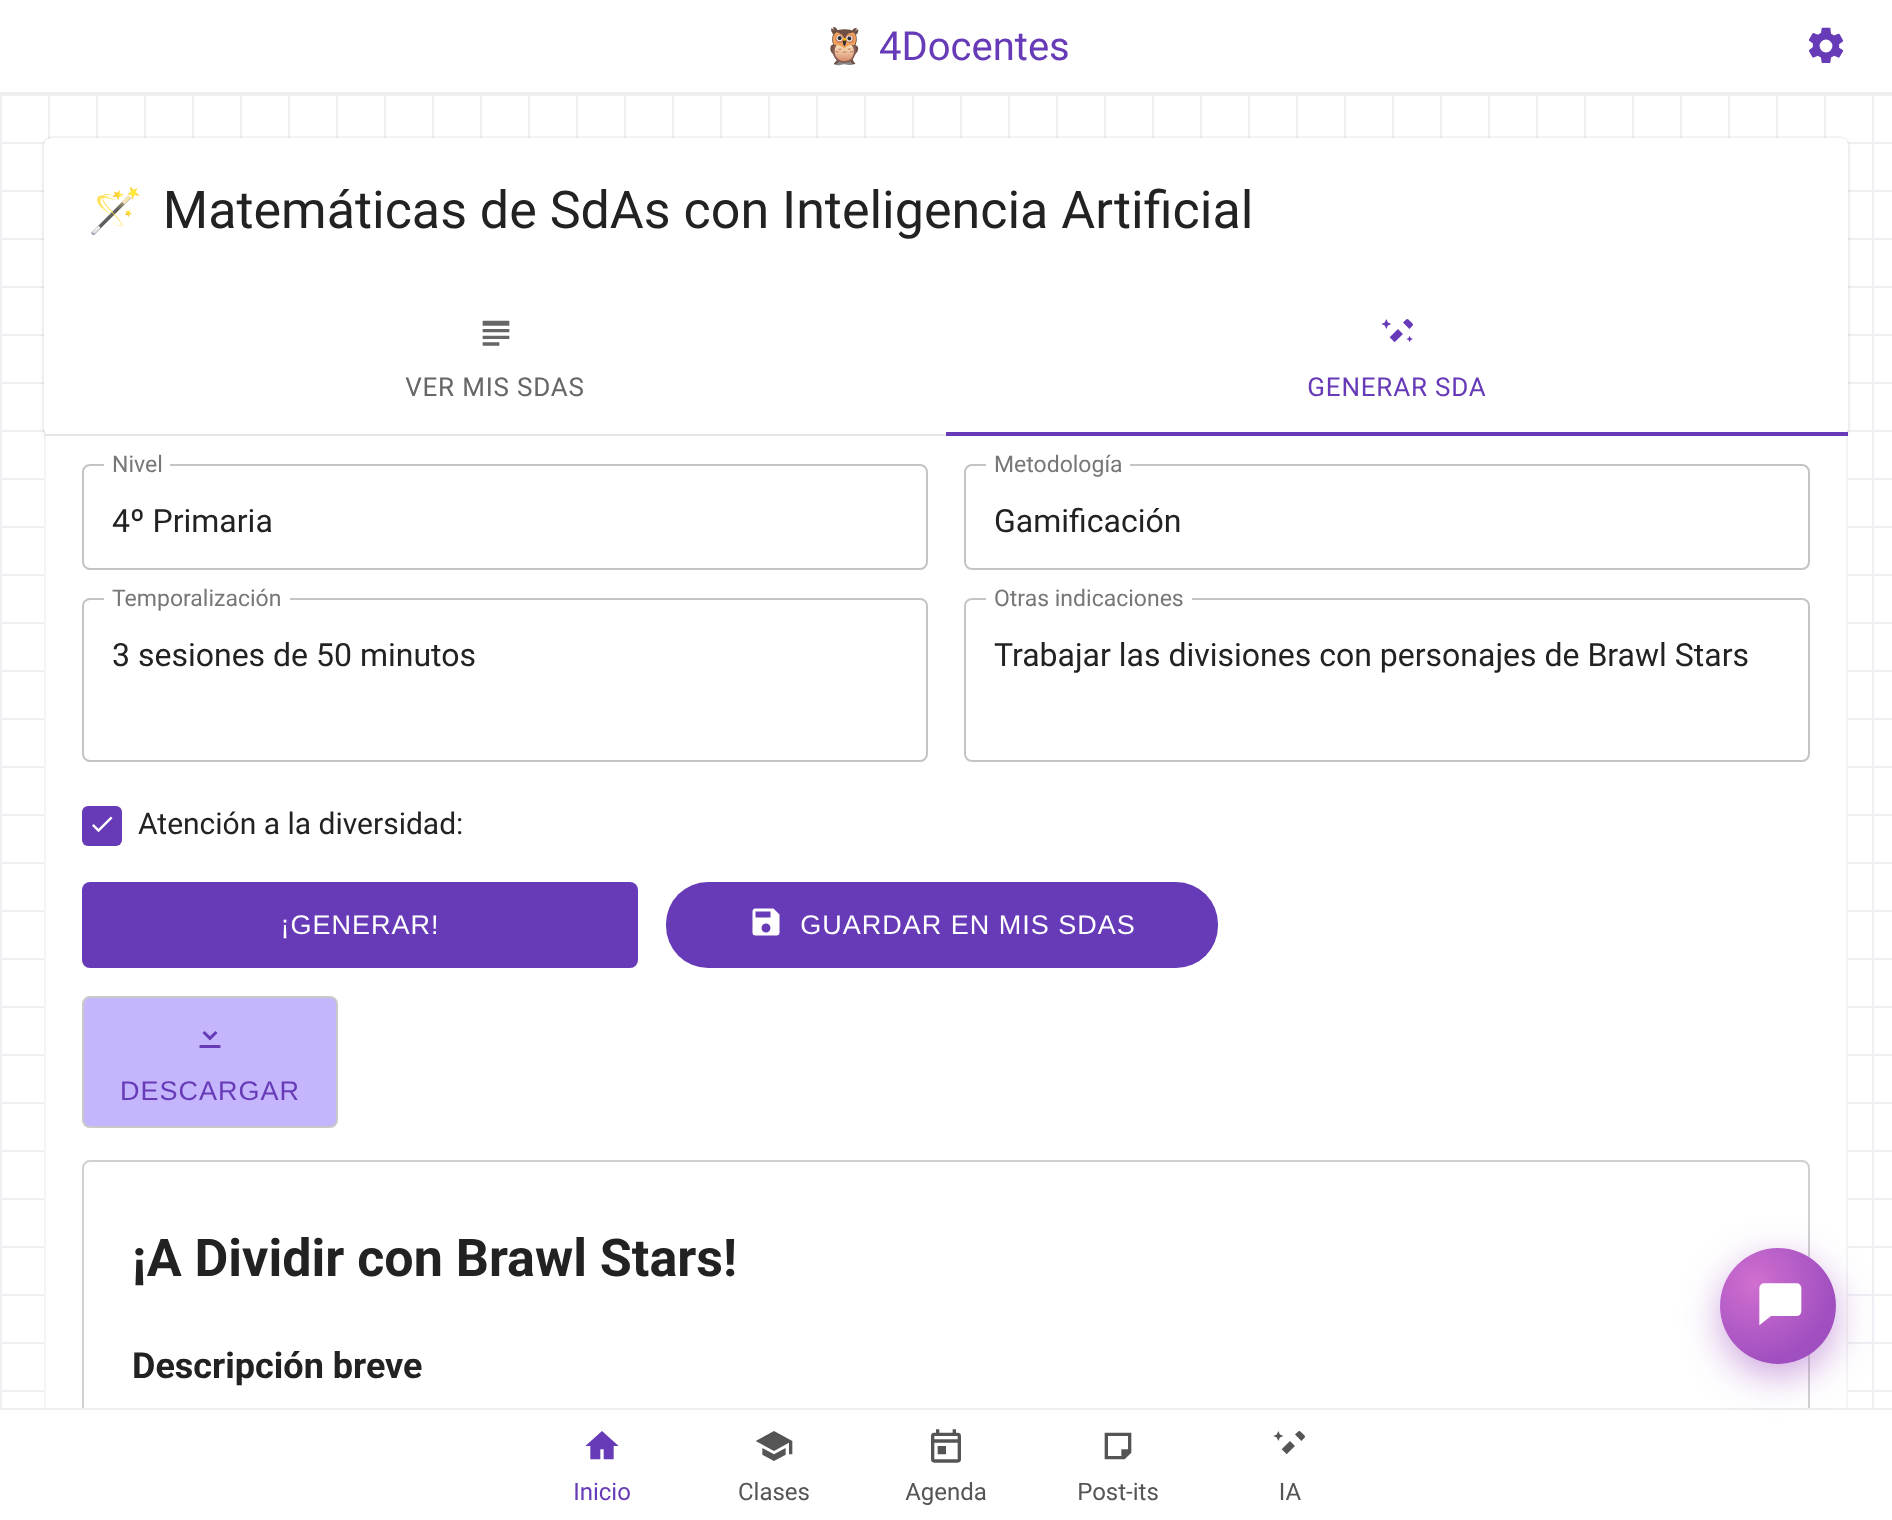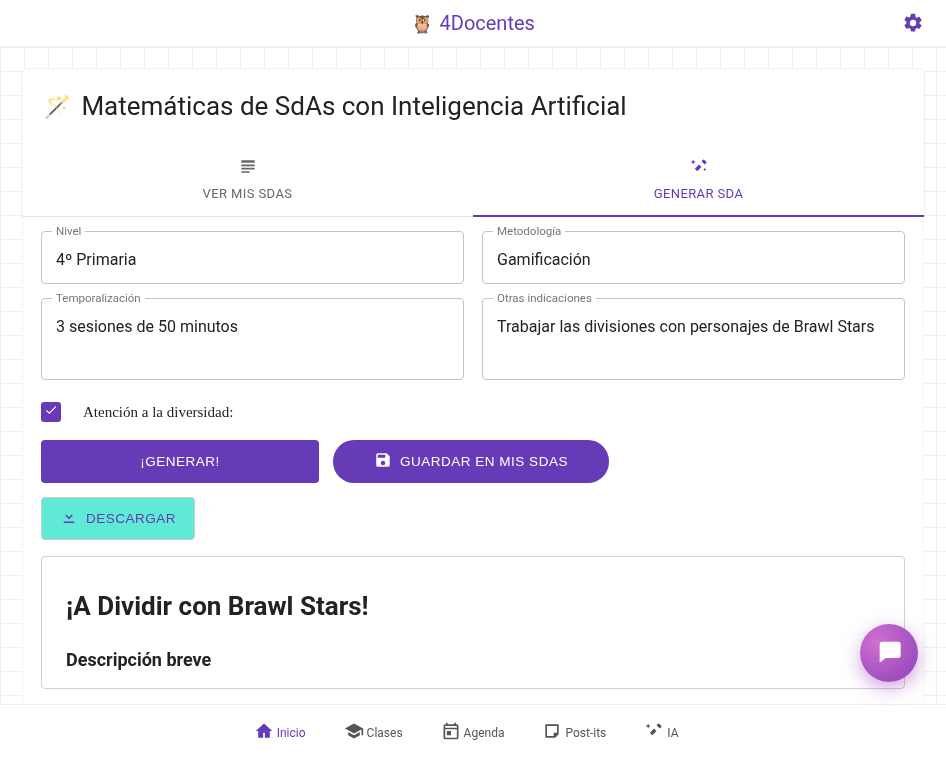--- a/index.html
+++ b/index.html
@@ -133,24 +133,23 @@
     color: #222;
     border: none;
     outline: none;
     width: 100%;
     background: transparent;
     font-family: inherit;
   }
 
   .check-row {
     display: flex;
-    align-items: center;
-    gap: 22px;
+    align-items: flex-start;
+    gap: 8px;
     padding-top: 8px;
-    font-family: Liberation Serif, serif;
   }
   .checkbox {
     width: 20px; height: 20px;
     background: #673ab7;
     border-radius: 3px;
     display: flex; align-items: center; justify-content: center;
     cursor: pointer;
   }
   .checkbox svg { width: 14px; height: 14px; fill: #fff; }
   .check-label { font-size: 15px; color: #222; }
@@ -168,24 +167,25 @@
     font-size: 13.5px;
     letter-spacing: .5px;
     cursor: pointer;
     display: inline-flex;
     align-items: center;
     gap: 8px;
   }
   .btn-primary { background: #673ab7; color: #fff; min-width: 278px; justify-content: center; }
   .btn-save { background: #673ab7; color: #fff; min-width: 276px; justify-content: center; border-radius: 21px; }
   .btn-outline {
-    background: #5eead4;
+    background: #c4b5fd;
     color: #673ab7;
     border: 1px solid #c9c9c9;
     padding: 10px 18px;
+    flex-direction: column;
   }
   .btn svg { width: 18px; height: 18px; fill: currentColor; }
 
   .result-box {
     border: 1px solid #d0d0d0;
     border-radius: 4px;
     margin-top: 16px;
     padding: 34px 24px 18px 24px;
     background: #fff;
   }
@@ -209,21 +209,21 @@
     background: #fff;
     border-top: 1px solid #eee;
     display: flex;
     justify-content: center;
     gap: 38px;
     align-items: center;
     z-index: 2;
   }
   .nav-item {
     display: flex;
-    flex-direction: row;
+    flex-direction: column;
     align-items: center;
     gap: 3px;
     font-size: 12px;
     color: #555;
     cursor: pointer;
     min-width: 48px;
   }
   .nav-item.active { color: #673ab7; }
   .nav-item svg { width: 20px; height: 20px; fill: currentColor; }
 

